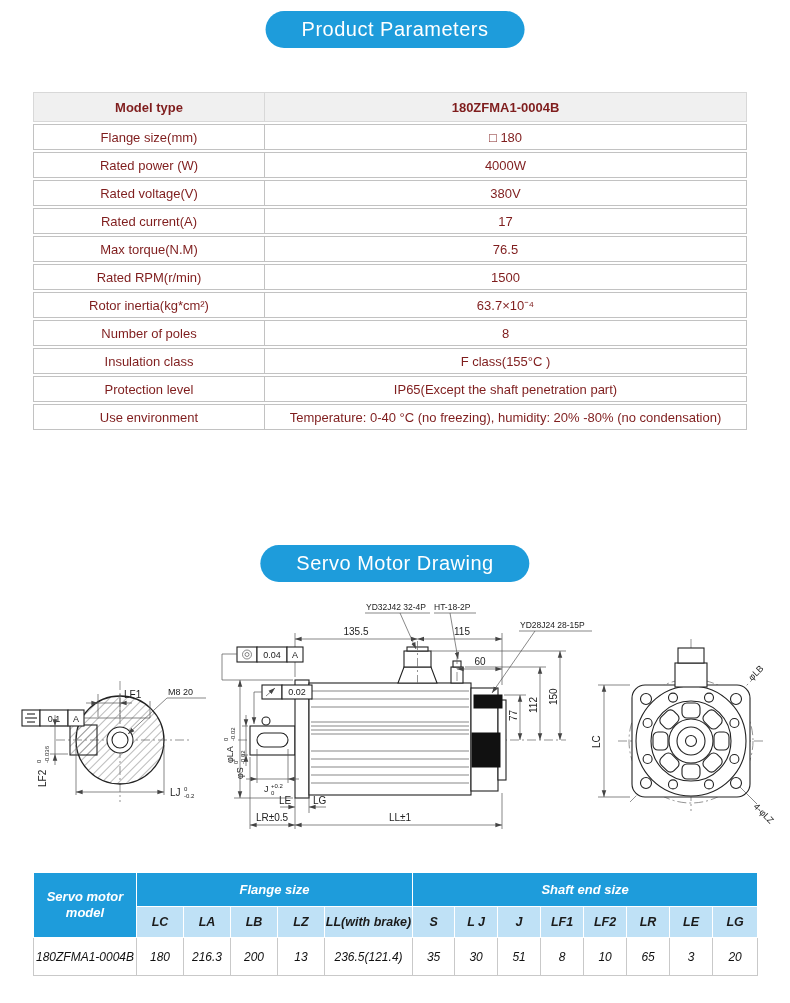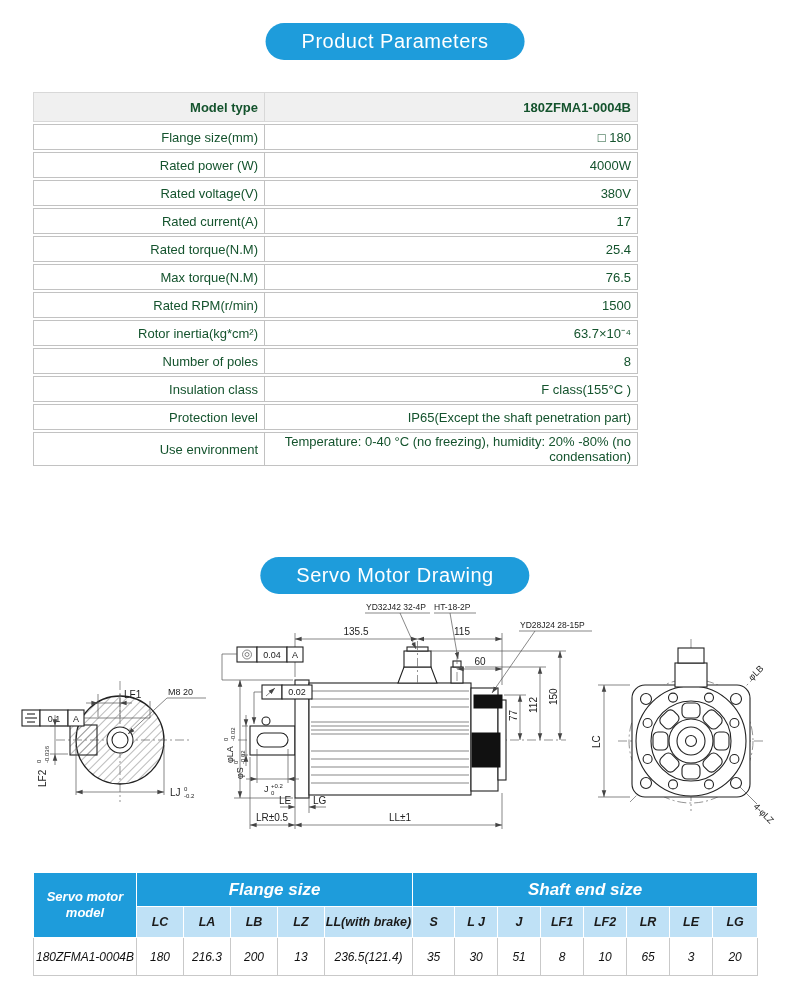--- a/index.html
+++ b/index.html
@@ -1,33 +1,33 @@
 <!DOCTYPE html>
 <html><head>
 <meta charset="utf-8">
 <style>
   html,body{margin:0;padding:0;background:#fff;}
   body{width:790px;height:1003px;position:relative;font-family:"Liberation Sans",sans-serif;color:#1a1a1a;overflow:hidden;}
 
   .pill{position:absolute;left:50%;transform:translateX(-50%);background:#1e9cdb;color:#fff;
-        font-size:20px;font-weight:400;letter-spacing:.5px;padding:7px 36px;border-radius:22px;white-space:nowrap;margin-top:12px;}
+        font-size:20px;font-weight:400;letter-spacing:.5px;padding:7px 36px;border-radius:22px;white-space:nowrap;}
   #pill-params{top:11px;}
   #pill-drawing{top:545px;}
 
   
-  table.spec{position:absolute;left:33px;top:90px;width:605px;border-collapse:separate;border-spacing:0 2px;
-             font-size:13px;text-align:right;color:#14532d;}
+  table.spec{position:absolute;left:33px;top:90px;width:714px;border-collapse:separate;border-spacing:0 2px;
+             font-size:13px;text-align:center;color:#7f1d1d;}
   table.spec td{height:22px;border:1px solid #c2c2c2;background:#fff;padding:1px 6px;}
   table.spec td.c1{width:218px;border-right:none;}
   table.spec tr.hd td{background:#f0f0f0;border-color:#d8d8d8;font-weight:700;height:26px;}
 
   
   table.dims{position:absolute;left:33px;top:872px;width:724px;border-collapse:collapse;text-align:center;table-layout:fixed;font-style:italic;}
   table.dims td{padding:0;}
-  td.grp{background:#1e9cdb;color:#fff;font-weight:700;font-size:17px;height:33px;border:1px solid #fff;}
+  td.grp{background:#1e9cdb;color:#fff;font-weight:700;font-size:13px;height:33px;border:1px solid #fff;}
   td.modelhd{background:#1e9cdb;color:#fff;font-weight:700;font-size:13px;line-height:1.25;border:1px solid #fff;}
   td.sub{background:#bfe1f6;color:#1b1b1b;font-weight:700;font-size:12.5px;height:30px;border:1px solid #fff;}
   td.val{background:#fff;color:#111;font-size:12px;height:37px;border:1px solid #c9c9c9;}
 
   
   #motor-drawing{position:absolute;left:0;top:595px;}
   .ln{stroke:#222;stroke-width:1.1;fill:none;}
   .lnf{stroke:#222;stroke-width:1.1;fill:#fff;}
   .thin{stroke:#555;stroke-width:.7;fill:none;}
   .cl{stroke:#666;stroke-width:.7;fill:none;stroke-dasharray:9 3 2 3;}
@@ -59,24 +59,20 @@
         <td class="c1">Rated power (W)</td>
         <td class="c2">4000W</td>
       </tr>
   <tr>
         <td class="c1">Rated voltage(V)</td>
         <td class="c2">380V</td>
       </tr>
   <tr>
         <td class="c1">Rated current(A)</td>
         <td class="c2">17</td>
-      </tr>
-  <tr>
-        <td class="c1">Rated torque(N.M)</td>
-        <td class="c2">25.4</td>
       </tr>
   <tr>
         <td class="c1">Max torque(N.M)</td>
         <td class="c2">76.5</td>
       </tr>
   <tr>
         <td class="c1">Rated RPM(r/min)</td>
         <td class="c2">1500</td>
       </tr>
   <tr>

